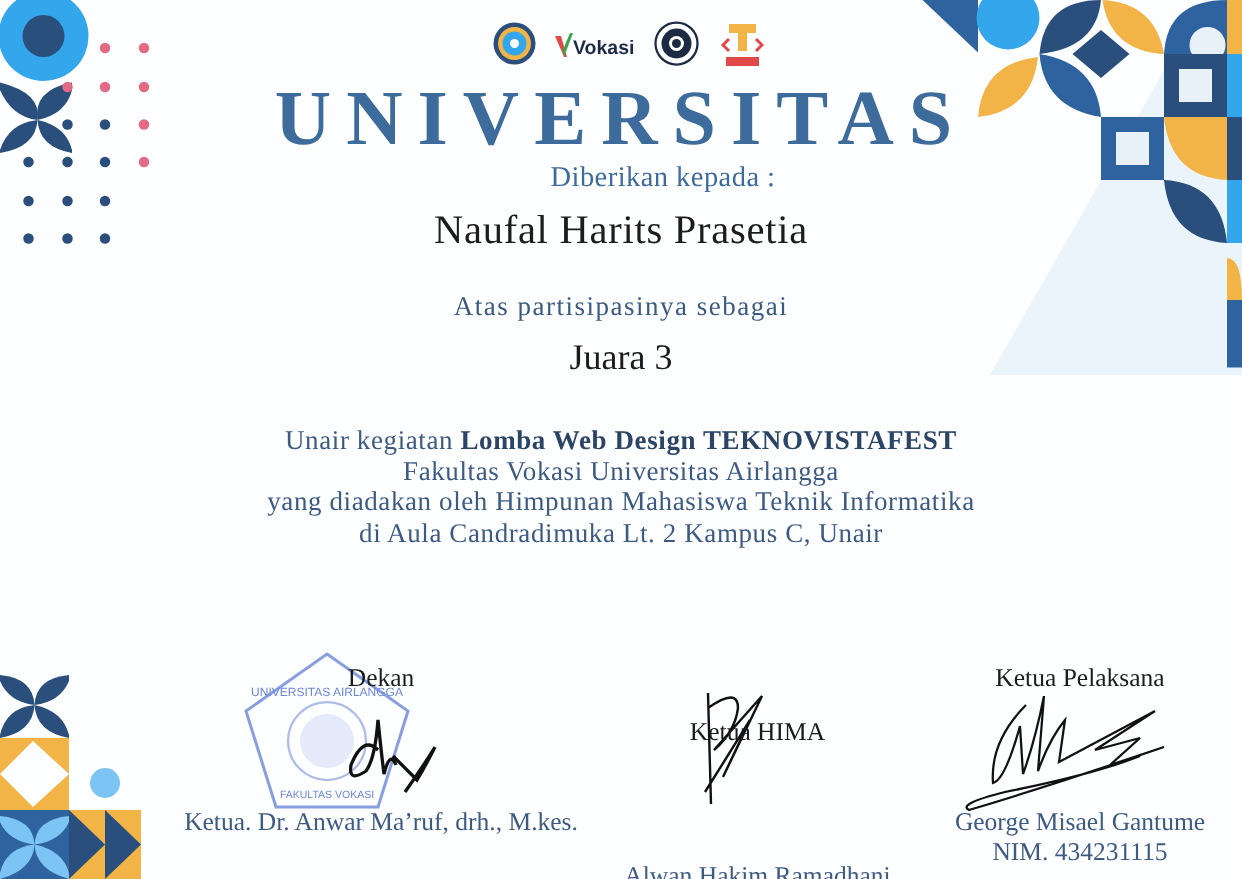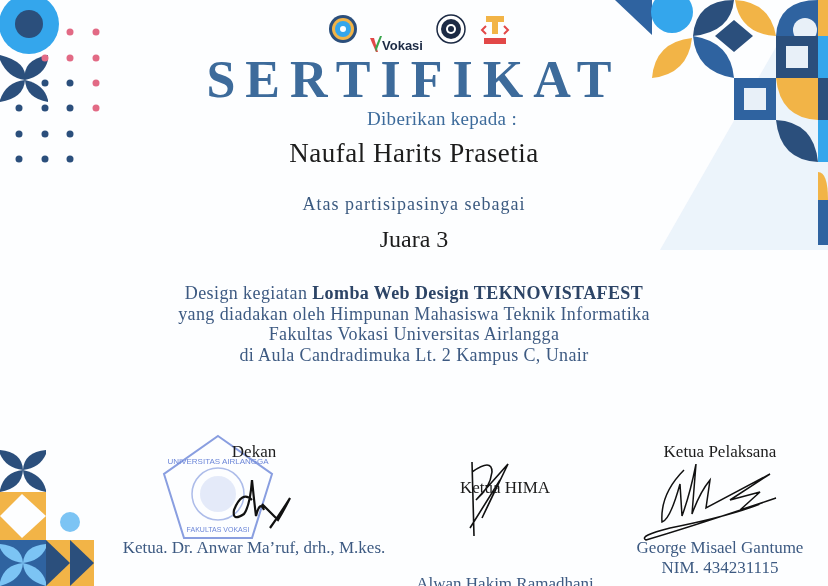--- a/index.html
+++ b/index.html
@@ -104,21 +104,21 @@
 </svg>
 
 <div class="logo" style="left:328px;">
   <svg width="30" height="30" viewBox="0 0 30 30">
     <circle cx="15" cy="15" r="14" fill="#2b4f7c"></circle>
       <circle cx="15" cy="15" r="11" fill="#f2b447"></circle>
       <circle cx="15" cy="15" r="8" fill="#34a6ec"></circle>
       <circle cx="15" cy="15" r="3" fill="#fff"></circle>
   </svg>
 </div>
-<div class="logo" style="left:368px;top:32px;text-align:center;">
+<div class="logo" style="left:368px;top:18px;text-align:center;">
   <svg width="56" height="24" viewBox="0 0 56 24">
     <path d="M2,6 L8,20 L10,20 L6,6Z" fill="#e24848"></path>
       <path d="M8,20 L14,4 L12,4 L7,16Z" fill="#3aa64c"></path>
     <text x="14" y="18" font-family="Liberation Sans, sans-serif" font-weight="bold" font-size="13" fill="#1c2a44">Vokasi</text>
   </svg>
 </div>
 <div class="logo" style="left:436px;">
   <svg width="30" height="30" viewBox="0 0 30 30">
     <circle cx="15" cy="15" r="14" fill="#fff" stroke="#1c2a44" stroke-width="1.5"></circle>
       <circle cx="15" cy="15" r="10" fill="#1c2a44"></circle>
@@ -129,30 +129,30 @@
 <div class="logo" style="left:480px;">
   <svg width="30" height="32" viewBox="0 0 30 32">
     <rect x="6" y="2" width="18" height="6" fill="#f2b447"></rect>
       <rect x="12" y="6" width="6" height="14" fill="#f2b447"></rect>
     <path d="M6,12 L2,16 L6,20" stroke="#e24848" stroke-width="2" fill="none"></path>
       <path d="M24,12 L28,16 L24,20" stroke="#e24848" stroke-width="2" fill="none"></path>
     <rect x="4" y="24" width="22" height="6" fill="#e24848"></rect>
   </svg>
 </div>
 
-<div class="center title">SERTIFIKAT</div>
+<div class="center title">UNIVERSITAS</div>
 <div class="center given">Diberikan kepada :</div>
 <div class="center name">Naufal Harits Prasetia</div>
 <div class="center part">Atas partisipasinya sebagai</div>
 <div class="center rank">Juara 3</div>
 
 <div class="center desc">
-  <div><span>Design kegiatan </span><b>Lomba Web Design TEKNOVISTAFEST</b></div>
+  <div><span>Unair kegiatan </span><b>Lomba Web Design TEKNOVISTAFEST</b></div>
+  <div>Fakultas Vokasi Universitas Airlangga</div>
   <div>yang diadakan oleh Himpunan Mahasiswa Teknik Informatika</div>
-  <div>Fakultas Vokasi Universitas Airlangga</div>
   <div>di Aula Candradimuka Lt. 2 Kampus C, Unair</div>
 </div>
 
 <svg class="abs" style="left:158px;top:432px" width="120" height="112" viewBox="0 0 120 112">
   <polygon points="60,4 114,42 94,106 26,106 6,42" fill="none" stroke="#6c86d8" stroke-width="2" opacity="0.8"></polygon>
   <circle cx="60" cy="62" r="26" fill="none" stroke="#8aa0e0" stroke-width="1.5" opacity="0.7"></circle>
   <circle cx="60" cy="62" r="18" fill="#c6d2f2" opacity="0.45"></circle>
   <text x="60" y="32" text-anchor="middle" font-family="Liberation Sans, sans-serif" font-size="8" fill="#6c86d8">UNIVERSITAS AIRLANGGA</text>
   <text x="60" y="100" text-anchor="middle" font-family="Liberation Sans, sans-serif" font-size="7" fill="#6c86d8">FAKULTAS VOKASI</text>
 </svg>

